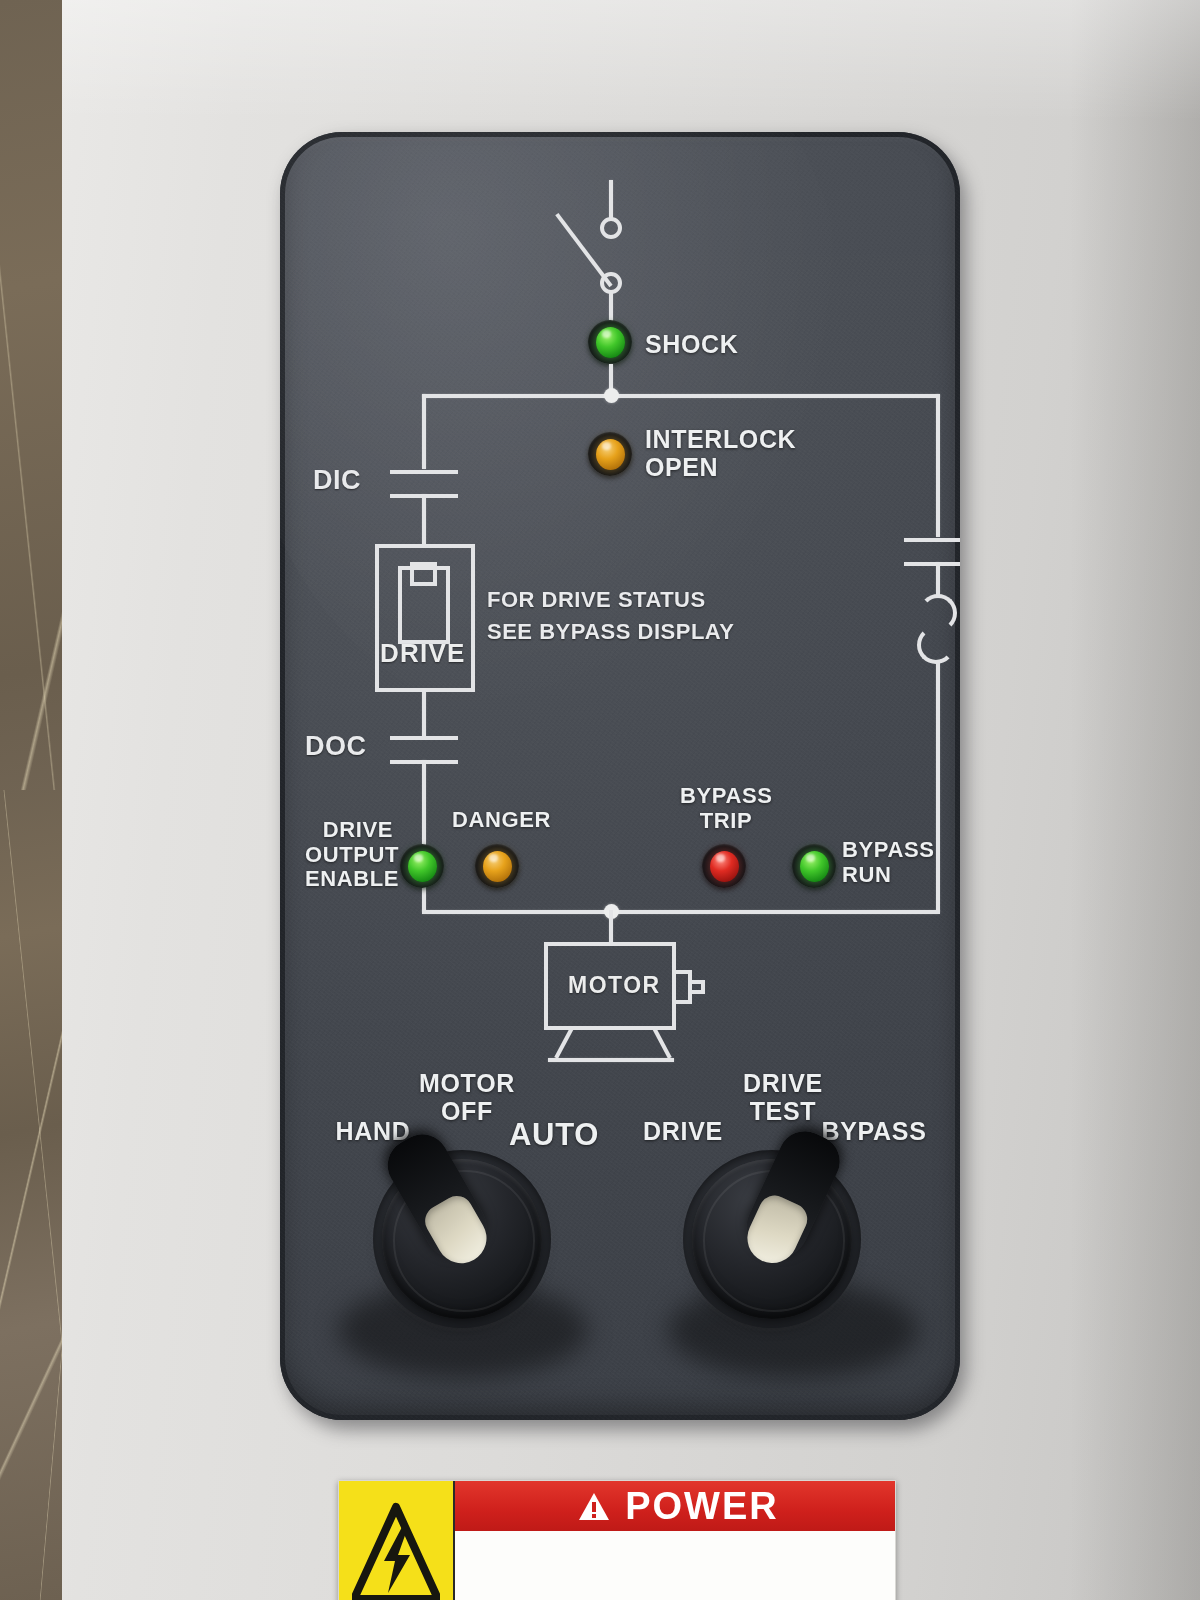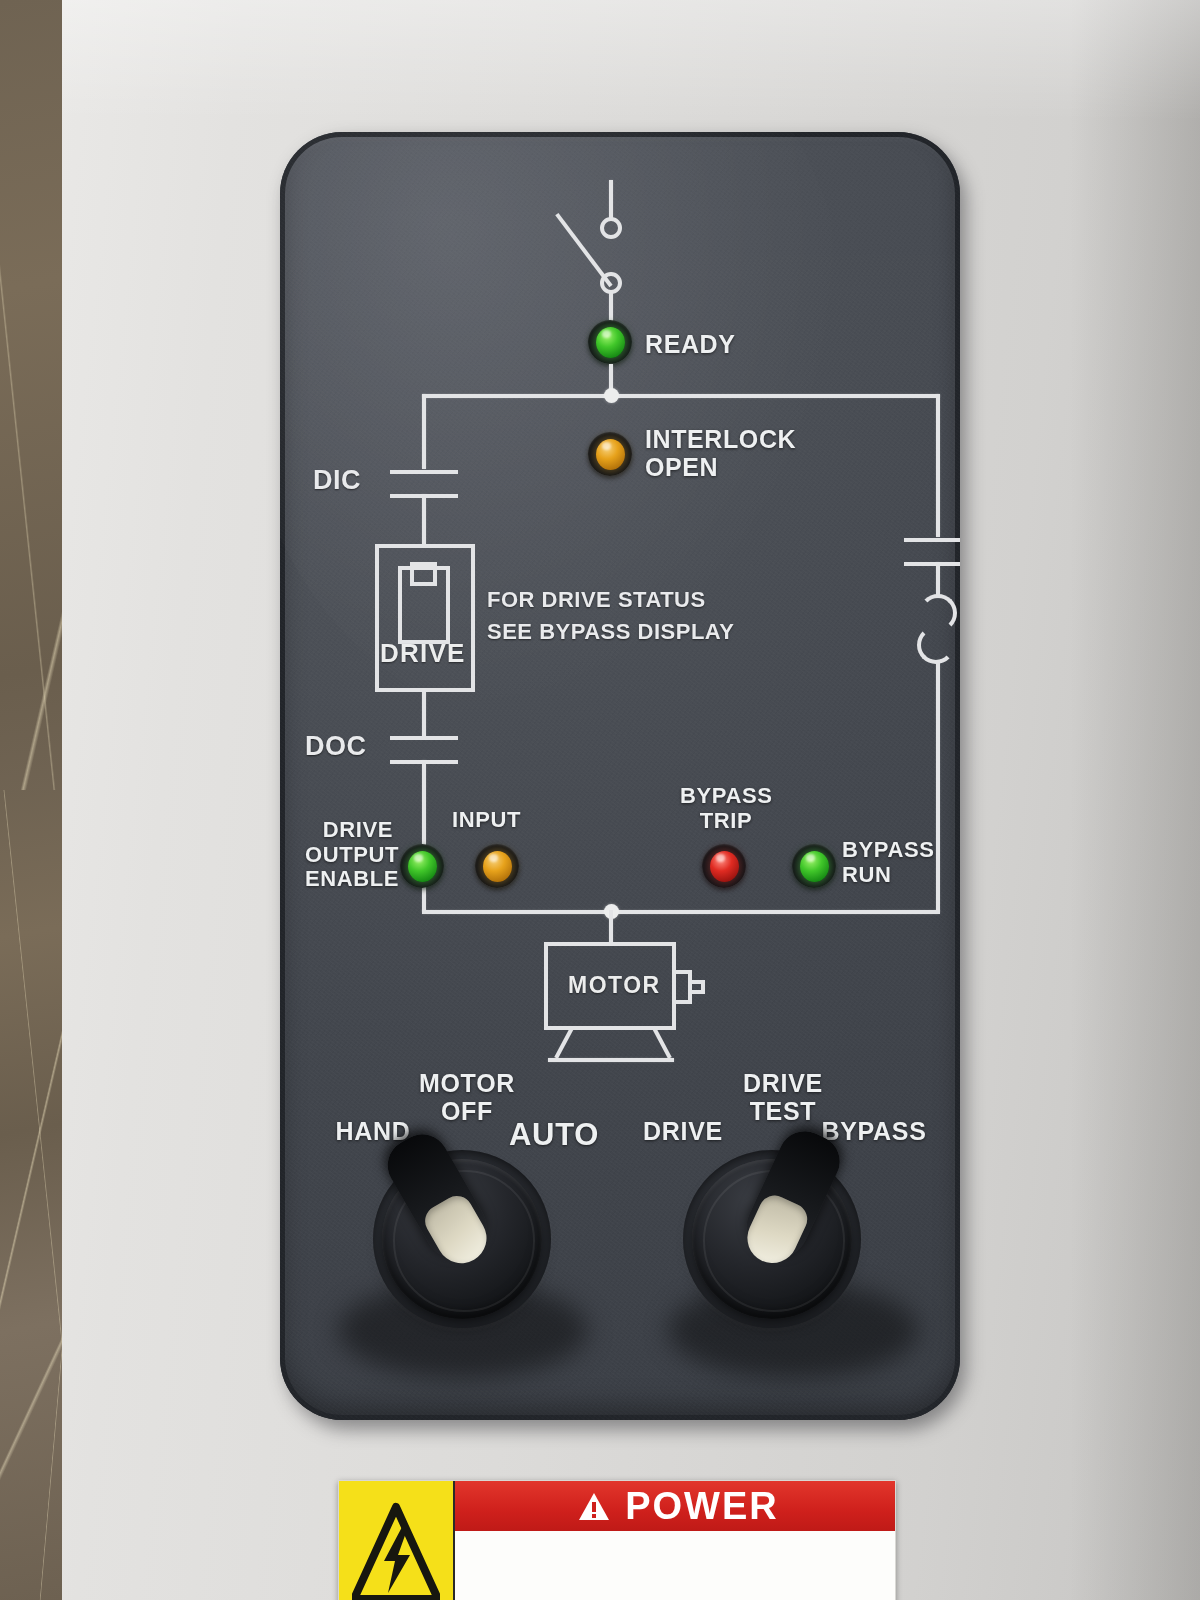--- a/index.html
+++ b/index.html
@@ -392,21 +392,21 @@
       <div class="sw-blade" style="left:329px; top:64px; height:90px; transform: rotate(-37deg);"></div>
 
       <div class="sw-circle" style="left:320px; top:140px;"></div>
 
       <div class="wire v" style="left:329px; top:161px; height:34px;"></div>
     </div>
 
     <div class="led" style="left:308px; top:188px;">
       <div class="lens green"></div>
     </div>
-    <div class="led-text" style="left:365px; top:198px; font-size:25px;">READY</div>
+    <div class="led-text" style="left:365px; top:198px; font-size:25px;">SHOCK</div>
 
     <div class="wire v" style="left:329px; top:232px; height:32px;"></div>
 
     <div class="wire h" style="left:142px; top:262px; width:518px;"></div>
     <div class="node" style="left:329px; top:256px; margin-left:-5.5px;"></div>
 
     <div class="wire v" style="left:142px; top:262px; height:75px;"></div>
 
     <div>
       <div class="contact-bar" style="left:110px; top:338px; width:68px;"></div>
@@ -458,21 +458,21 @@
     <div class="led" style="left:120px; top:712px;">
       <div class="lens green"></div>
     </div>
     <div class="led-text" style="left:25px; top:686px; font-size:22px; text-align:right; width:88px;">DRIVE
 OUTPUT
 ENABLE</div>
 
     <div class="led" style="left:195px; top:712px;">
       <div class="lens amber"></div>
     </div>
-    <div class="led-text" style="left:172px; top:676px; font-size:22px;">INPUT</div>
+    <div class="led-text" style="left:172px; top:676px; font-size:22px;">DANGER</div>
 
     <div class="led" style="left:422px; top:712px;">
       <div class="lens red"></div>
     </div>
     <div class="led-text" style="left:400px; top:652px; font-size:22px; text-align:center; width:92px;">BYPASS
 TRIP</div>
 
     <div class="led" style="left:512px; top:712px;">
       <div class="lens green"></div>
     </div>

